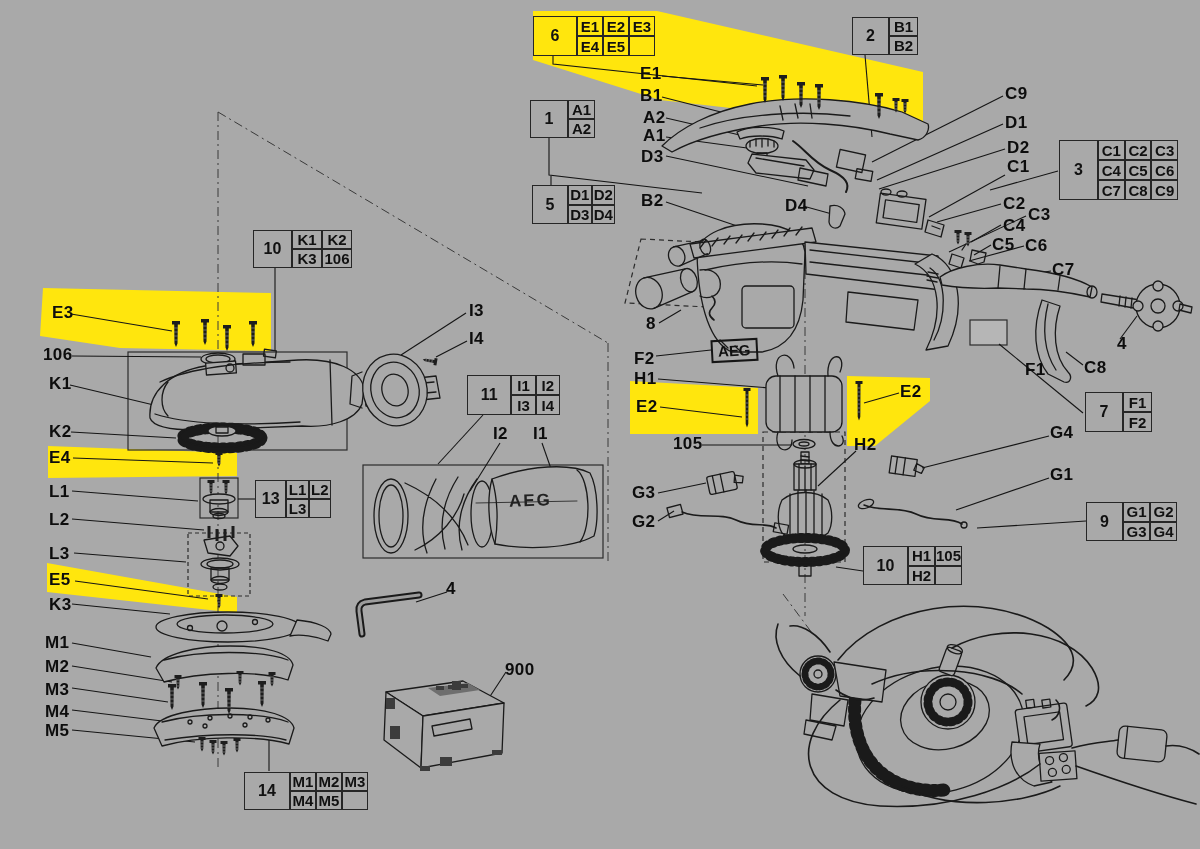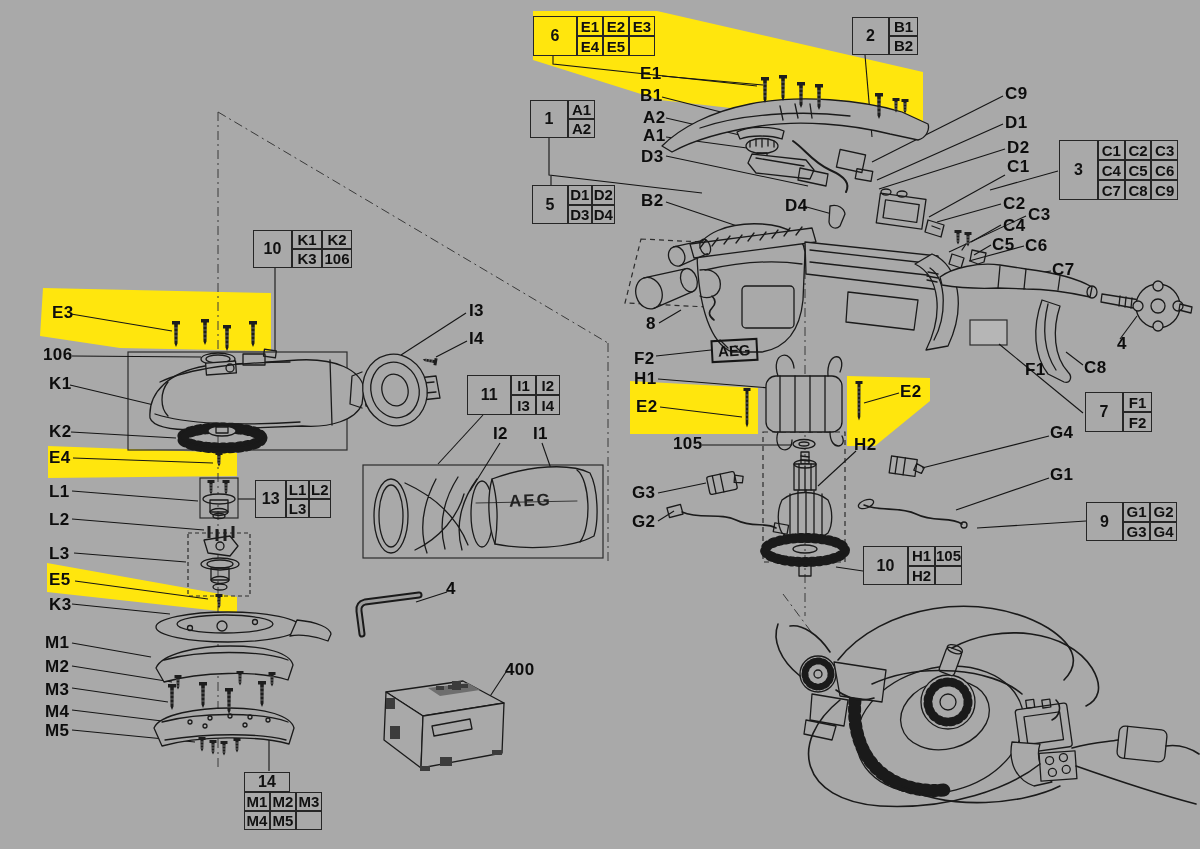--- a/index.html
+++ b/index.html
@@ -577,21 +577,21 @@
     </div>
     <div class="cbox" style="left: 255px; top: 480px; width: 76px; height: 38px;">
       <div class="num" style="width: 37px;">13</div>
       <div class="grid" style="width: 53px; grid-template-columns: repeat(2, 1fr);">
         <div class="cell">L1</div>
         <div class="cell">L2</div>
         <div class="cell">L3</div>
         <div class="cell"></div>
       </div>
     </div>
-    <div class="cbox" style="left: 244px; top: 772px; width: 124px; height: 38px; flex-direction: column;">
+    <div class="cbox" style="left: 244px; top: 772px; width: 124px; height: 38px;">
       <div class="num" style="width: 46px;">14</div>
       <div class="grid" style="width: 78px; grid-template-columns: repeat(3, 1fr);">
         <div class="cell">M1</div>
         <div class="cell">M2</div>
         <div class="cell">M3</div>
         <div class="cell">M4</div>
         <div class="cell">M5</div>
         <div class="cell"></div>
       </div>
     </div>
@@ -642,17 +642,17 @@
     <div class="plabel" style="left: 45px; top: 634px;">M1</div>
     <div class="plabel" style="left: 45px; top: 658px;">M2</div>
     <div class="plabel" style="left: 45px; top: 681px;">M3</div>
     <div class="plabel" style="left: 45px; top: 703px;">M4</div>
     <div class="plabel" style="left: 45px; top: 722px;">M5</div>
     <div class="plabel" style="left: 469px; top: 302px;">I3</div>
     <div class="plabel" style="left: 469px; top: 330px;">I4</div>
     <div class="plabel" style="left: 493px; top: 425px;">I2</div>
     <div class="plabel" style="left: 533px; top: 425px;">I1</div>
     <div class="plabel" style="left: 446px; top: 580px;">4</div>
-    <div class="plabel" style="left: 505px; top: 661px;">400</div>
+    <div class="plabel" style="left: 505px; top: 661px;">900</div>
   </div>
 
 <div class="aeg-plate" style="left:711px;top:339px;">AEG</div>
 <div class="aeg-filter" style="left:509px;top:491px;">AEG</div>
 
 </body></html>

